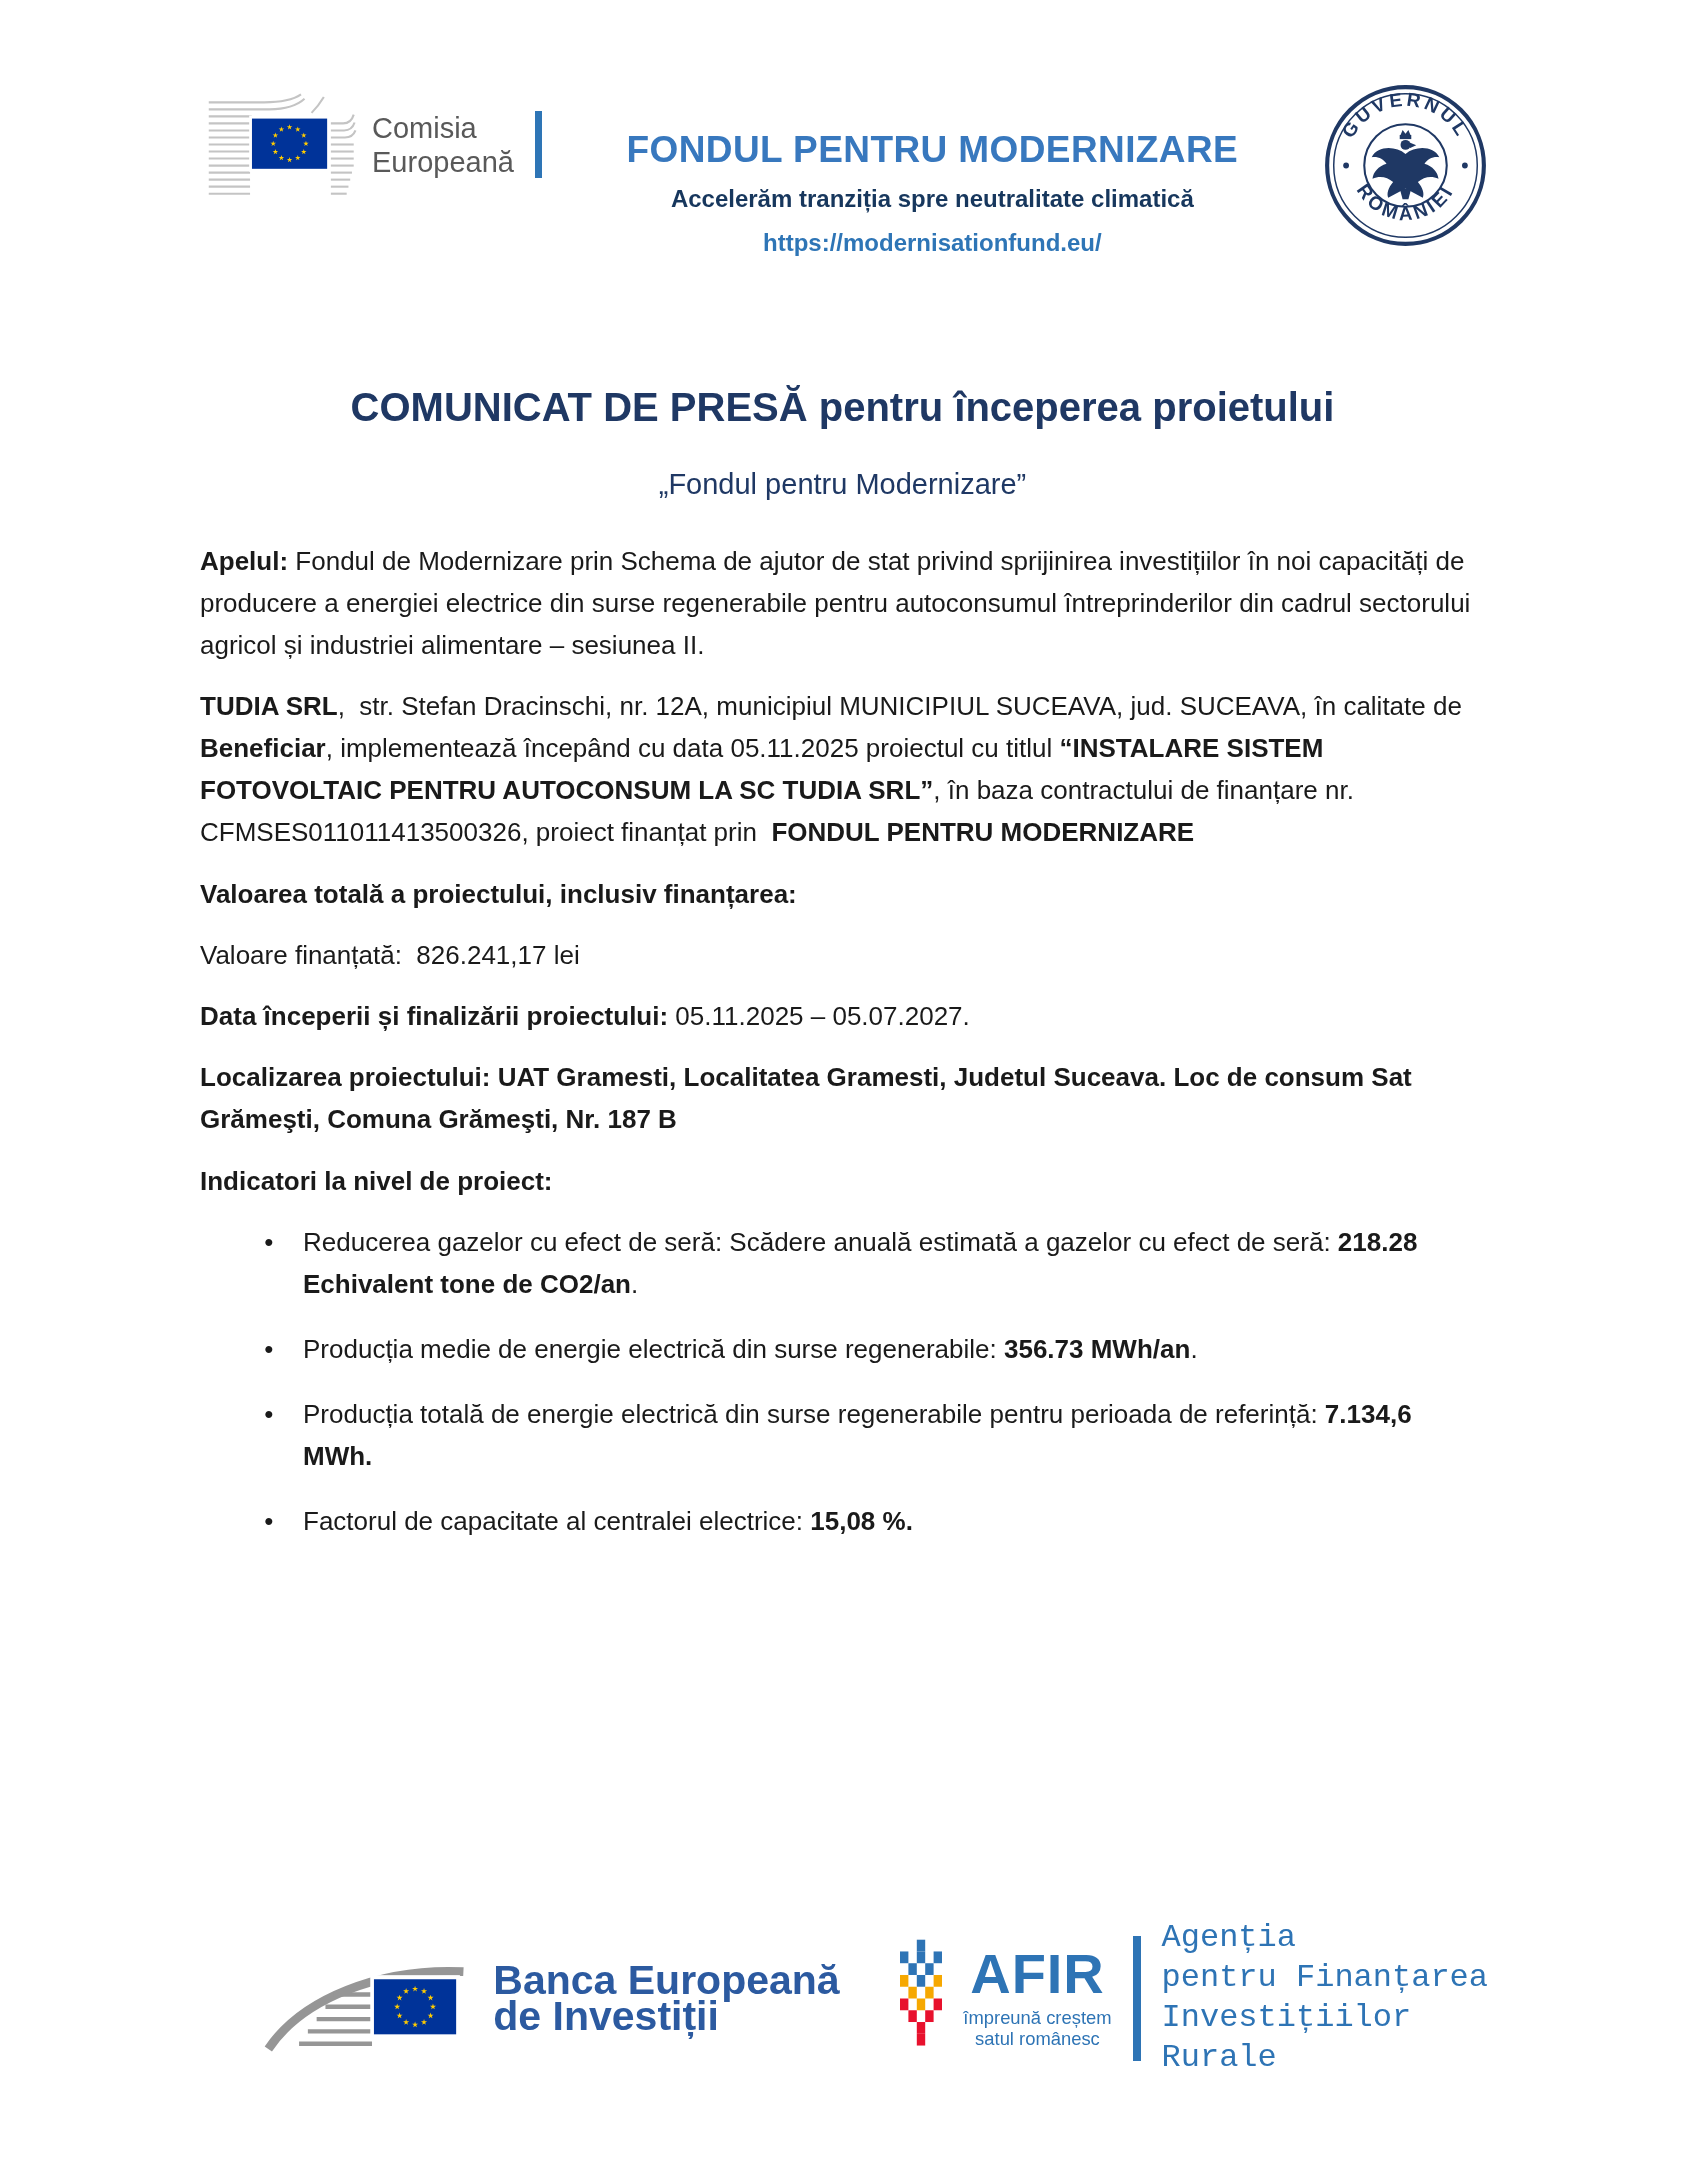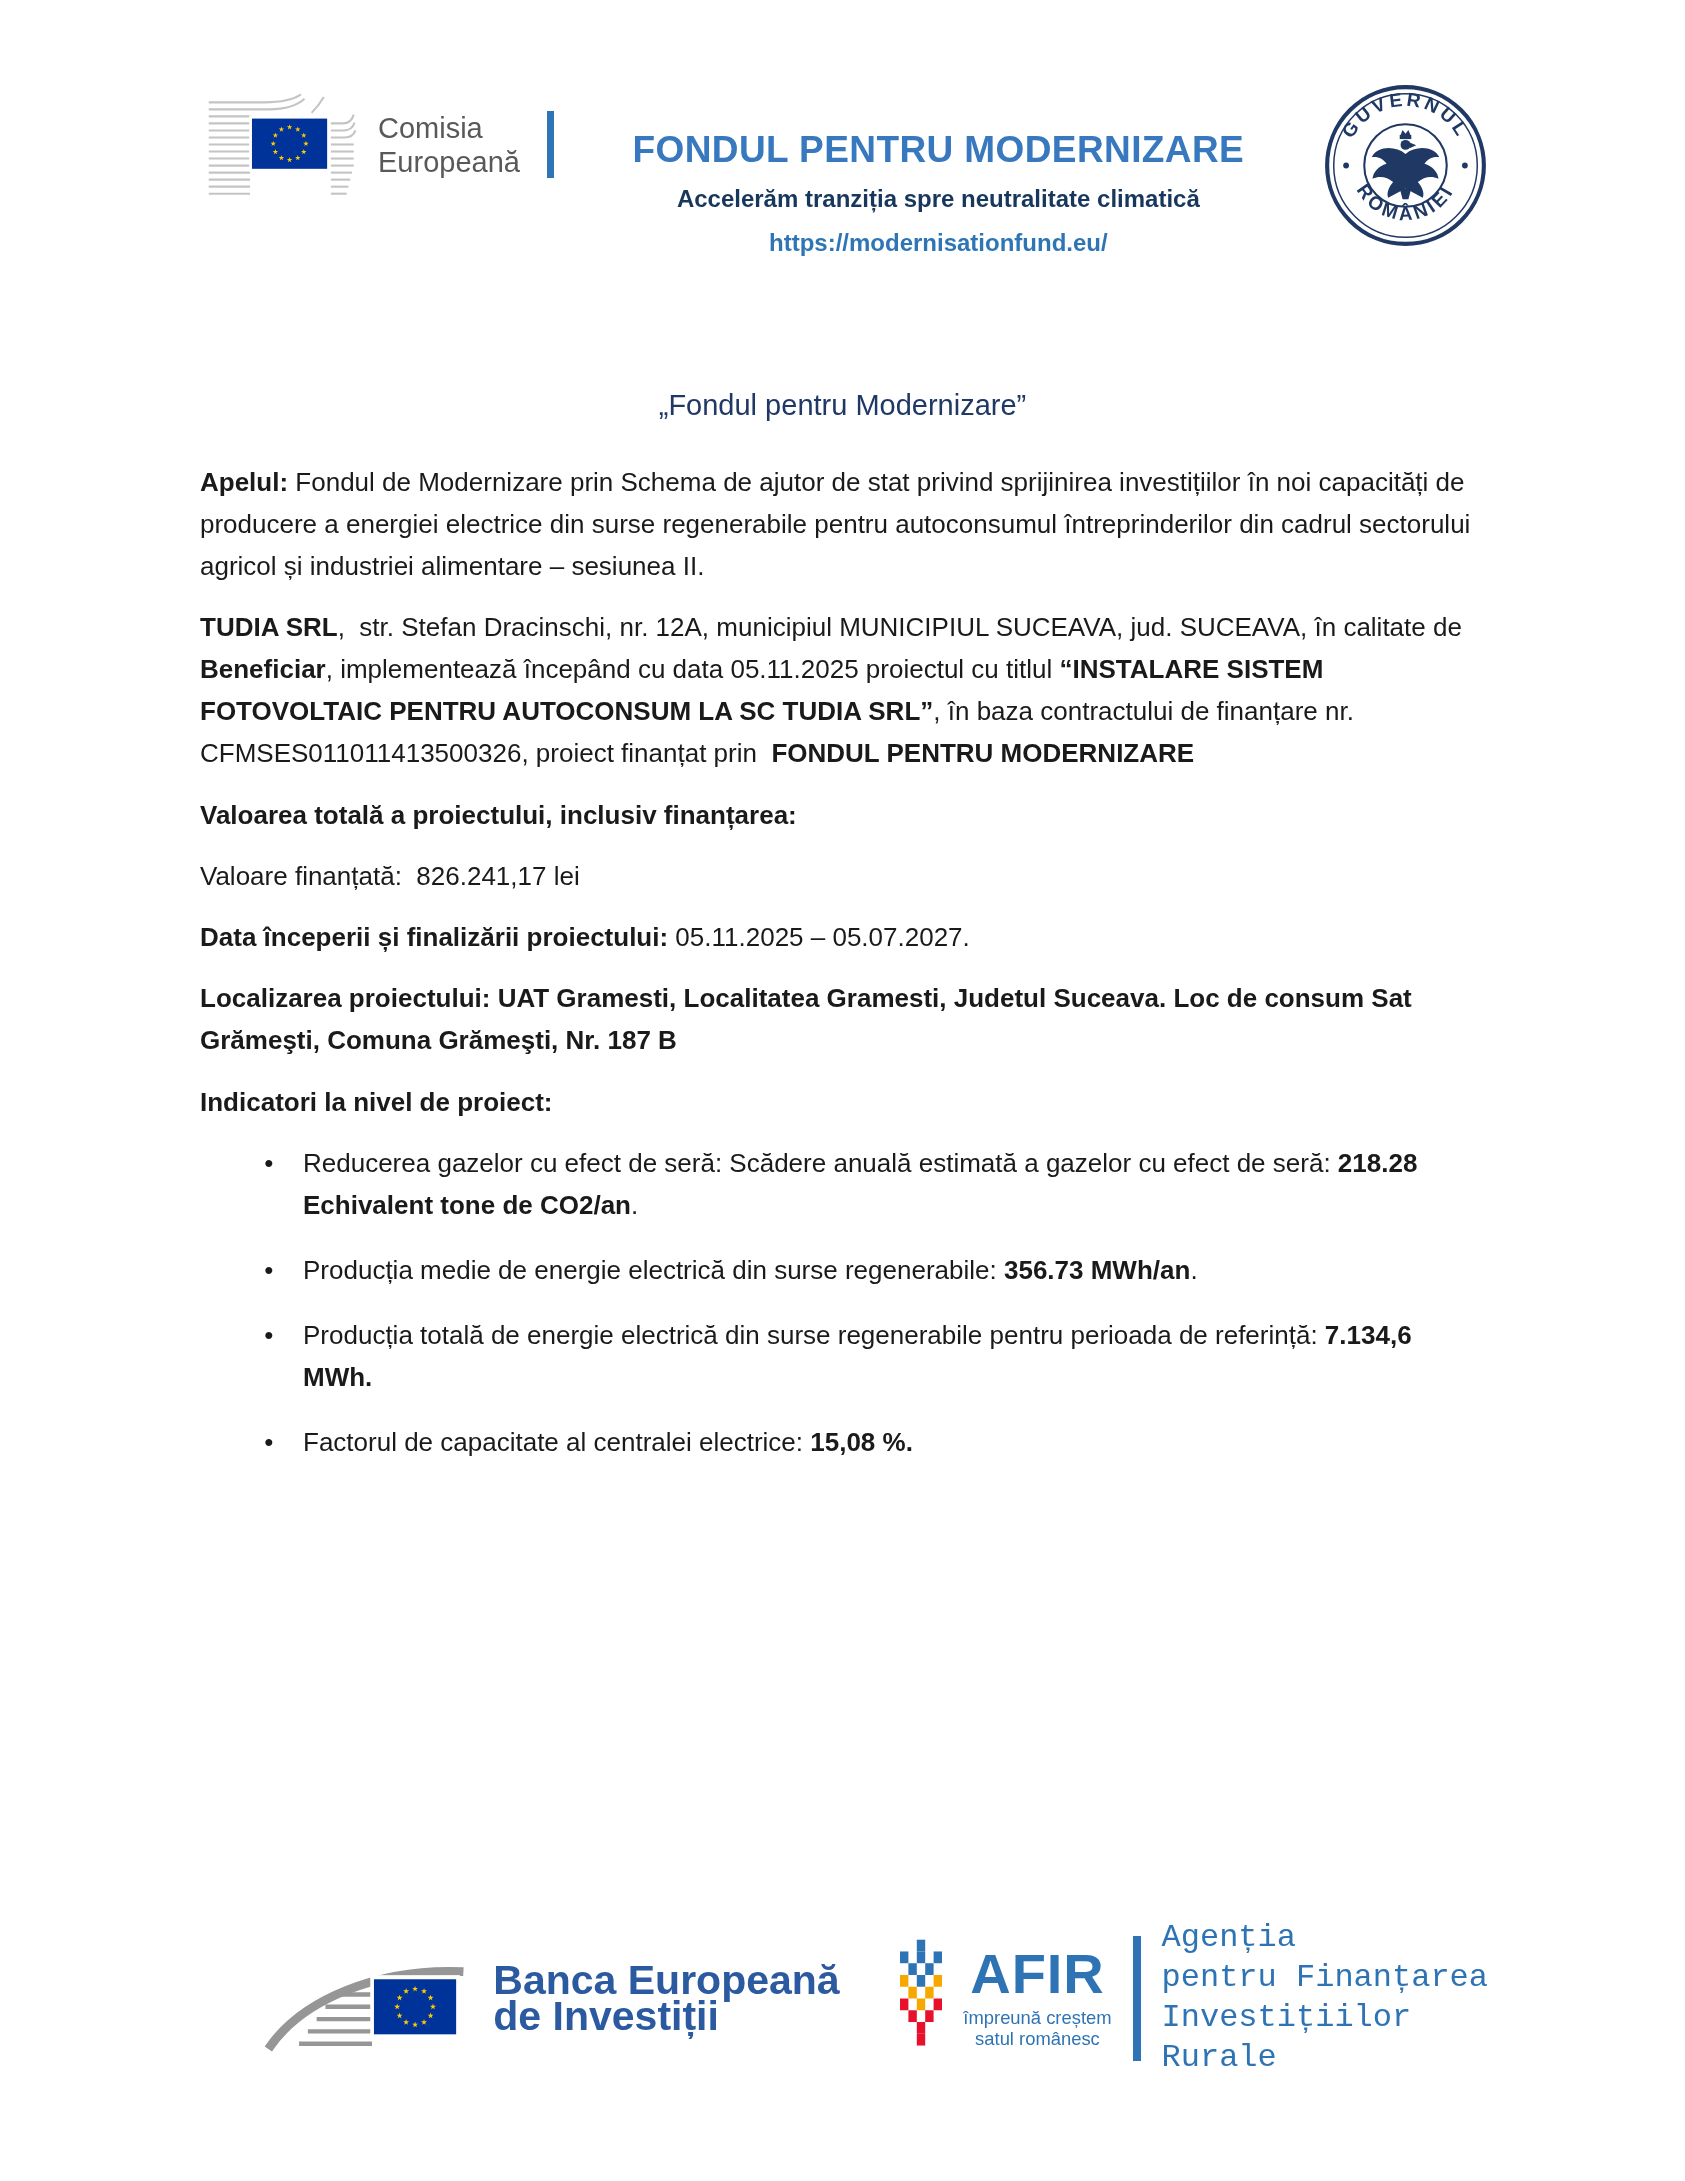--- a/index.html
+++ b/index.html
@@ -11,21 +11,21 @@
   *{box-sizing:border-box;}
   html,body{margin:0;padding:0;}
   body{
     width:1685px;height:2181px;position:relative;background:#ffffff;
     font-family:"Liberation Sans", sans-serif;color:var(--body-text);
   }
   b{font-weight:700;}
 
   
   .header{position:absolute;top:83px;left:206px;width:1282px;display:flex;justify-content:space-between;align-items:flex-start;}
-  .ec-logo{display:flex;align-items:center;gap:18px;}
+  .ec-logo{display:flex;align-items:center;gap:12px;}
   .ec-text{font-size:29px;line-height:34px;color:var(--text-grey);}
   .ec-bar{width:7px;height:67px;background:var(--url-blue);margin-left:8.8px;}
   .fund-block{text-align:center;padding-top:46px;}
   .fund-title{font-size:37px;font-weight:800;color:var(--fund-blue);letter-spacing:0.4px;}
   .fund-tagline{font-size:24px;font-weight:700;color:var(--tagline-navy);margin-top:14px;}
   .fund-url{font-size:24px;font-weight:700;color:var(--url-blue);margin-top:16px;text-decoration:none;display:inline-block;}
 
   .stroke-grey{stroke:var(--line-grey);} .stroke-grey2{stroke:var(--line-grey2);}
   .stroke-navy{stroke:var(--navy);} .fill-navy{fill:var(--navy);}
   .eu-bg{fill:var(--eu-blue);} .eu-star{fill:var(--eu-yellow);}
@@ -146,20 +146,21 @@
       <rect x="93" y="63" width="14" height="5"></rect>
       <circle cx="100" cy="75" r="6"></circle>
       <path d="M105 72 l8 3.5 -8 3.5 z"></path>
       <path d="M100 86 C 88 76 66 76 59 90 C 67 89 73 92 77 98 C 67 101 61 108 60 116 C 69 112 78 114 85 120 C 79 127 77 134 79 139 L 100 128 L 121 139 C 123 134 121 127 115 120 C 122 114 131 112 140 116 C 139 108 133 101 123 98 C 127 92 133 89 141 90 C 134 76 112 76 100 86 Z"></path>
       <path d="M93 128 h14 l-3.5 13 h-7 z"></path>
     </g>
   </svg>
 </div>
 
 <div class="content">
+  <h1 class="doc-title">COMUNICAT DE PRESĂ pentru începerea proietului</h1>
   <div class="doc-subtitle">„Fondul pentru Modernizare”</div>
 
   <p><b>Apelul: </b><span>Fondul de Modernizare prin Schema de ajutor de stat privind sprijinirea investițiilor în noi capacități de producere a energiei electrice din surse regenerabile pentru autoconsumul întreprinderilor din cadrul sectorului agricol și industriei alimentare – sesiunea II.</span></p>
   <p><b>TUDIA SRL</b><span>,  str. Stefan Dracinschi, nr. 12A, municipiul MUNICIPIUL SUCEAVA, jud. SUCEAVA, în calitate de </span><b>Beneficiar</b><span>, implementează începând cu data 05.11.2025 proiectul cu titlul </span><b>“INSTALARE SISTEM FOTOVOLTAIC PENTRU AUTOCONSUM LA SC TUDIA SRL”</b><span>, în baza contractului de finanțare nr. CFMSES011011413500326, proiect finanțat prin  </span><b>FONDUL PENTRU MODERNIZARE</b></p>
   <p><b>Valoarea totală a proiectului, inclusiv finanțarea:</b></p>
   <p><span>Valoare finanțată:  826.241,17 lei</span></p>
   <p><b>Data începerii și finalizării proiectului:</b><span> 05.11.2025 – 05.07.2027.</span></p>
   <p><b>Localizarea proiectului: UAT Gramesti, Localitatea Gramesti, Judetul Suceava. Loc de consum Sat Grămeşti, Comuna Grămeşti, Nr. 187 B</b></p>
   <p><b>Indicatori la nivel de proiect:</b></p>
 

